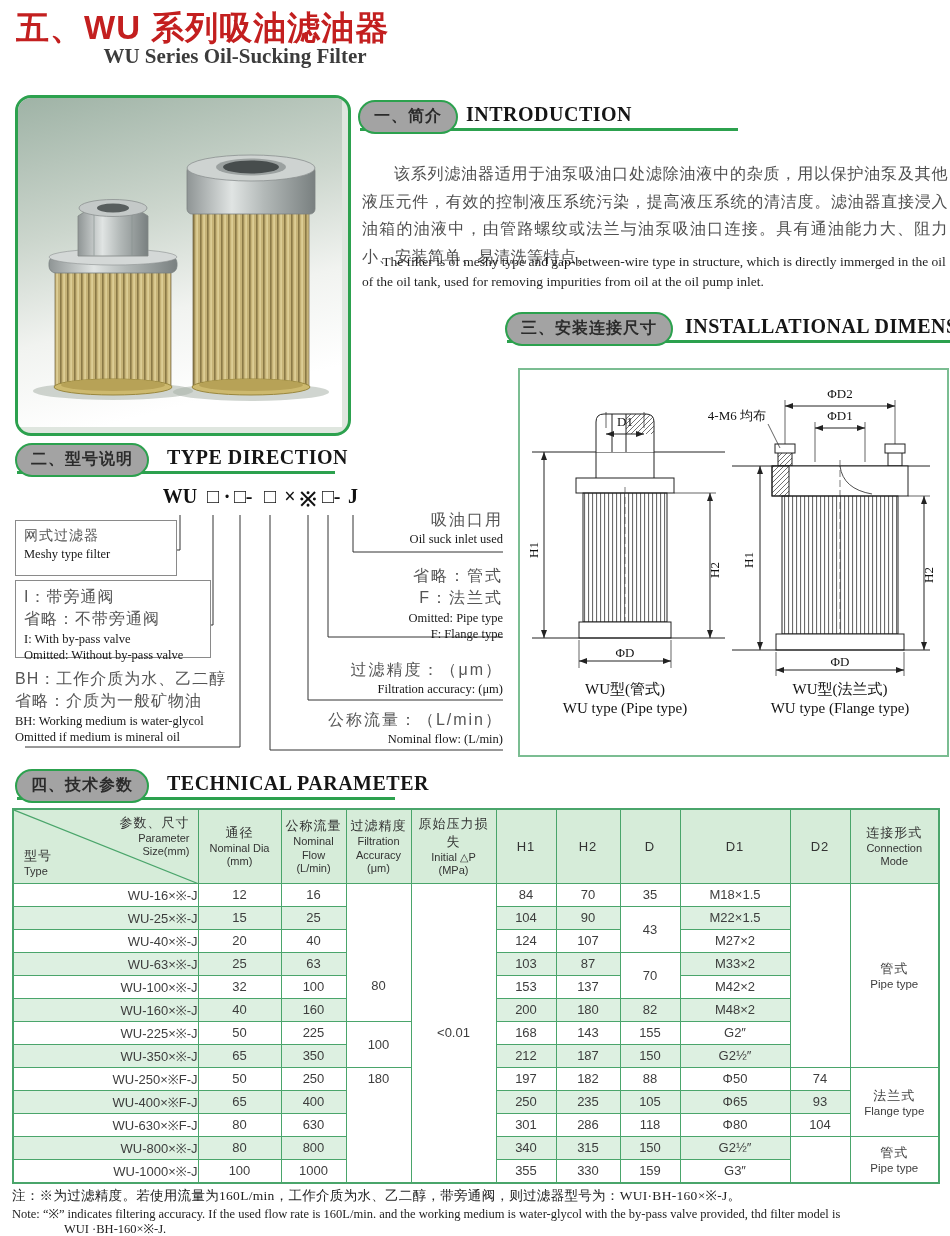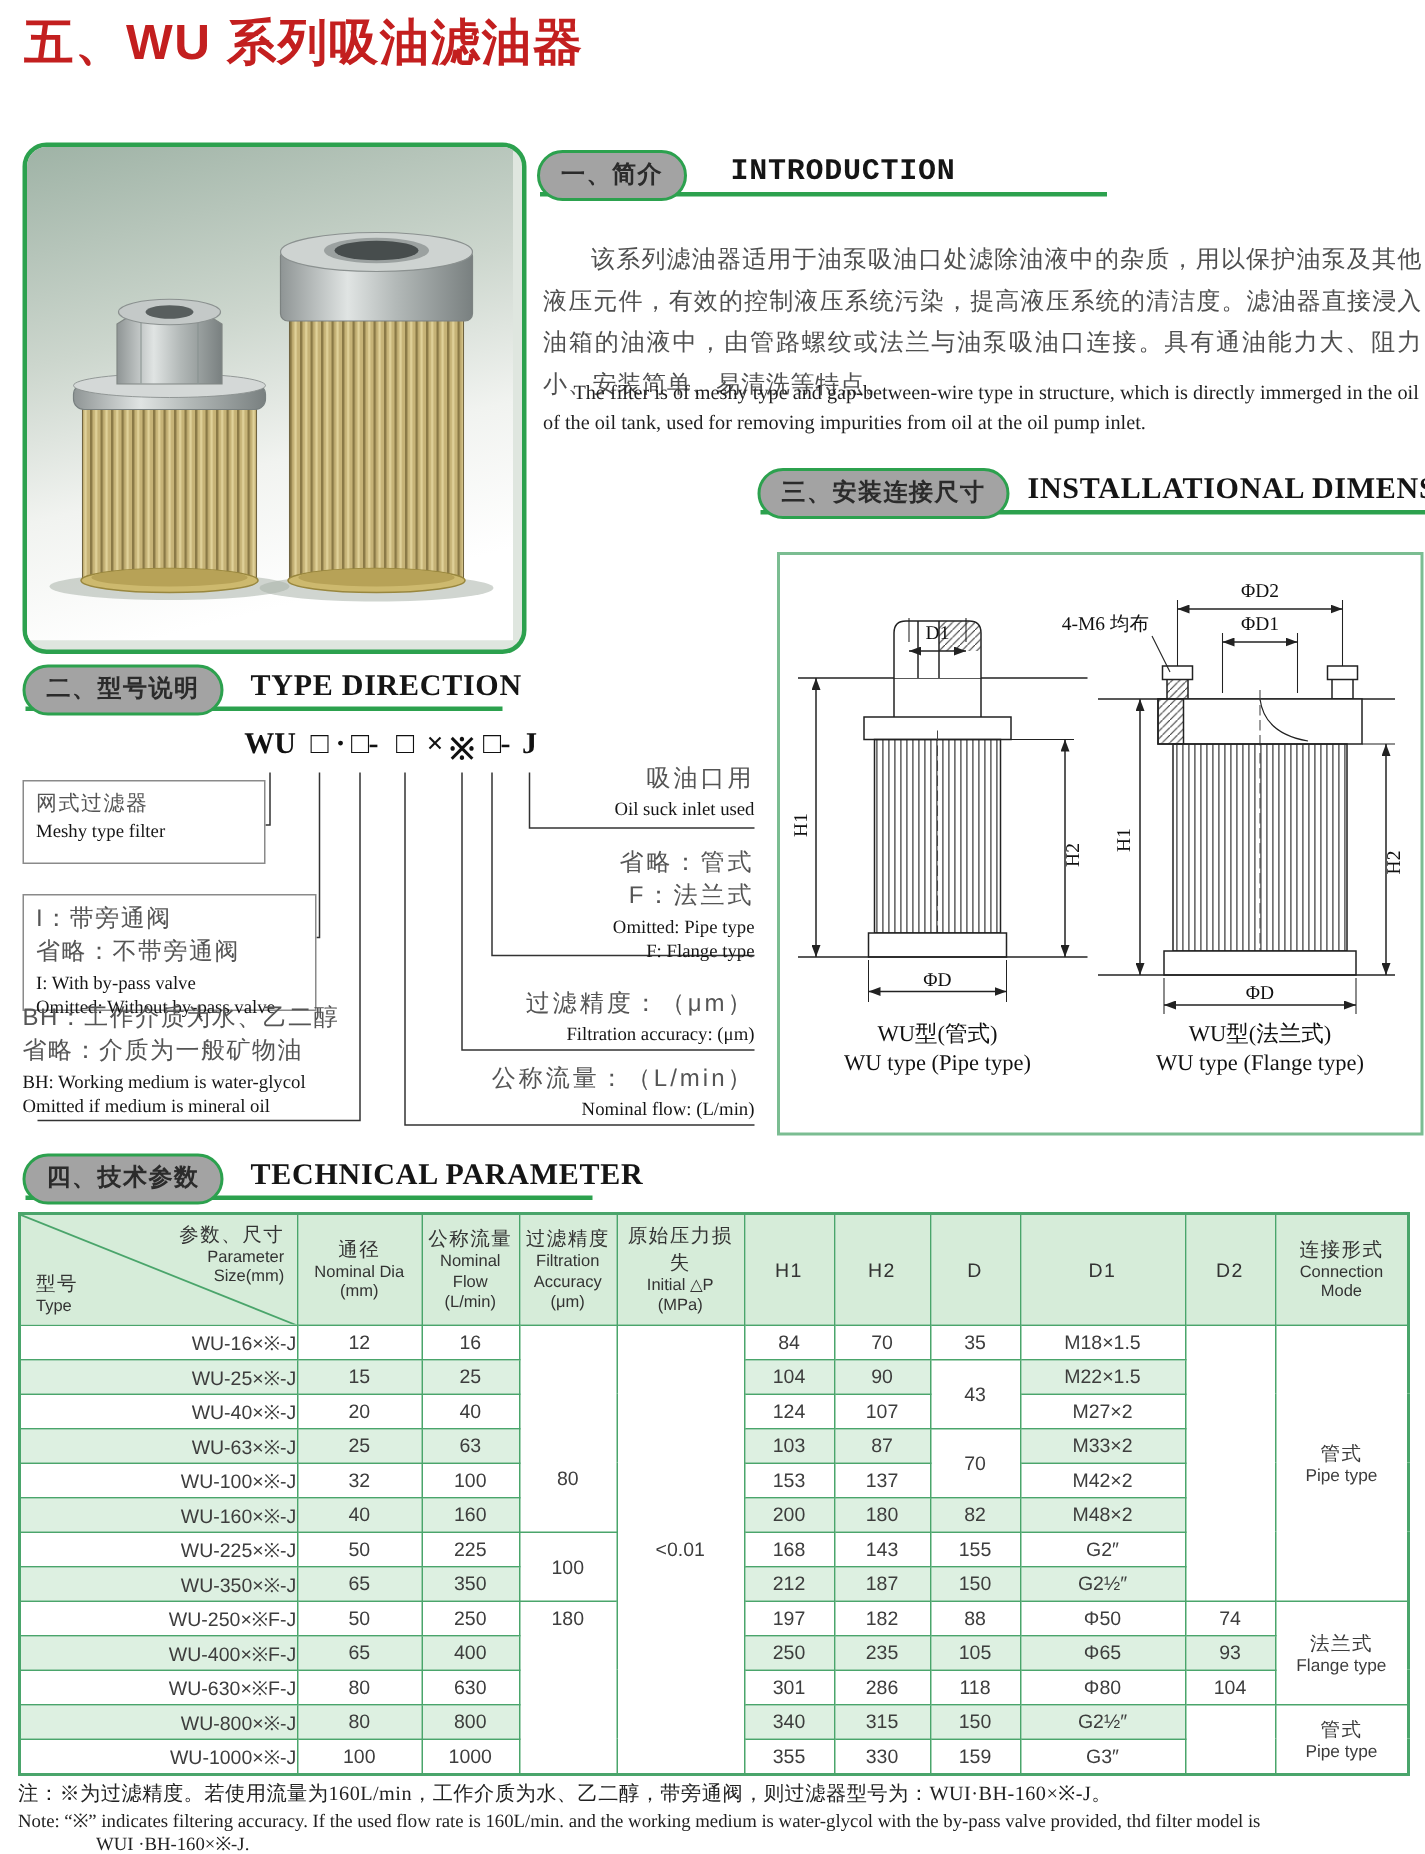--- a/index.html
+++ b/index.html
@@ -83,20 +83,21 @@
   
   .dimtxt{font-family:"Liberation Serif",serif;font-size:13px;fill:#111;}
   .captxt{font-family:"Liberation Serif",serif;font-size:15px;fill:#111;}
 </style>
 </head>
 <body>
 
 <div class="page">
 
   <div class="main-title">五、WU 系列吸油滤油器</div>
+  <div class="main-subtitle">WU Series Oil-Sucking Filter</div>
 
   <div class="photo-frame">
     <svg width="324" height="329" viewBox="0 0 324 329">
       <defs>
         <linearGradient id="bgGrad" x1="0" y1="0" x2="0.25" y2="1">
           <stop offset="0" stop-color="#9fb3a6"></stop>
             <stop offset="0.42" stop-color="#ccd6cd"></stop>
           <stop offset="0.72" stop-color="#f1f3f0"></stop>
             <stop offset="1" stop-color="#ffffff"></stop>
         </linearGradient>
@@ -137,21 +138,21 @@
         <ellipse cx="233" cy="70" rx="64" ry="13" fill="#ced3d1" stroke="#8b9190" stroke-width="0.8"></ellipse>
         <ellipse cx="233" cy="69" rx="35" ry="8.5" fill="#9ba1a0"></ellipse>
         <ellipse cx="233" cy="69" rx="28" ry="6.5" fill="#474d4d"></ellipse>
       </g>
     </svg>
   </div>
 
   <div class="sec" style="left:358px;top:100px;">
     <div class="sec-rule" style="width:378px;"></div>
     <div class="sec-pill">一、简介</div>
-    <div class="sec-en" style="left:129px;font-family:Liberation Mono, monospace;">INTRODUCTION</div>
+    <div class="sec-en" style="left:108px;">INTRODUCTION</div>
   </div>
   <div class="intro-cn">该系列滤油器适用于油泵吸油口处滤除油液中的杂质，用以保护油泵及其他液压元件，有效的控制液压系统污染，提高液压系统的清洁度。滤油器直接浸入油箱的油液中，由管路螺纹或法兰与油泵吸油口连接。具有通油能力大、阻力小、安装简单、易清洗等特点。</div>
   <div class="intro-en">The filter is of meshy type and gap-between-wire type in structure, which is directly immerged in the oil of the oil tank, used for removing impurities from oil at the oil pump inlet.</div>
 
   <div class="sec" style="left:505px;top:312px;">
     <div class="sec-rule" style="width:443px;"></div>
     <div class="sec-pill">三、安装连接尺寸</div>
     <div class="sec-en" style="left:180px;">INSTALLATIONAL DIMENSIONS</div>
   </div>
 
@@ -283,21 +284,21 @@
     <span class="code-part" style="left:263px;width:24px;">×</span>
     <span class="code-part" style="left:281px;width:24px;">※</span>
     <span class="code-part" style="left:301px;width:24px;">□</span>
     <span class="code-part" style="left:316px;width:12px;">-</span>
     <span class="code-part" style="left:326px;width:24px;">J</span>
 
     <div class="td-box" style="left:0;top:35px;width:144px;height:44px;">
       <div class="cnline big">网式过滤器</div>
       <div class="enline">Meshy type filter</div>
     </div>
-    <div class="td-box" style="left:0;top:111px;width:178px;height:66px;">
+    <div class="td-box" style="left:0;top:95px;width:178px;height:66px;">
       <div class="cnline">I：带旁通阀</div>
       <div class="cnline">省略：不带旁通阀</div>
       <div class="enline">I: With by-pass valve</div>
       <div class="enline">Omitted: Without by-pass valve</div>
     </div>
     <div class="td-plain" style="left:0;top:183px;width:238px;">
       <div class="cnline">BH：工作介质为水、乙二醇</div>
       <div class="cnline">省略：介质为一般矿物油</div>
       <div class="enline">BH: Working medium is water-glycol</div>
       <div class="enline">Omitted if medium is mineral oil</div>

